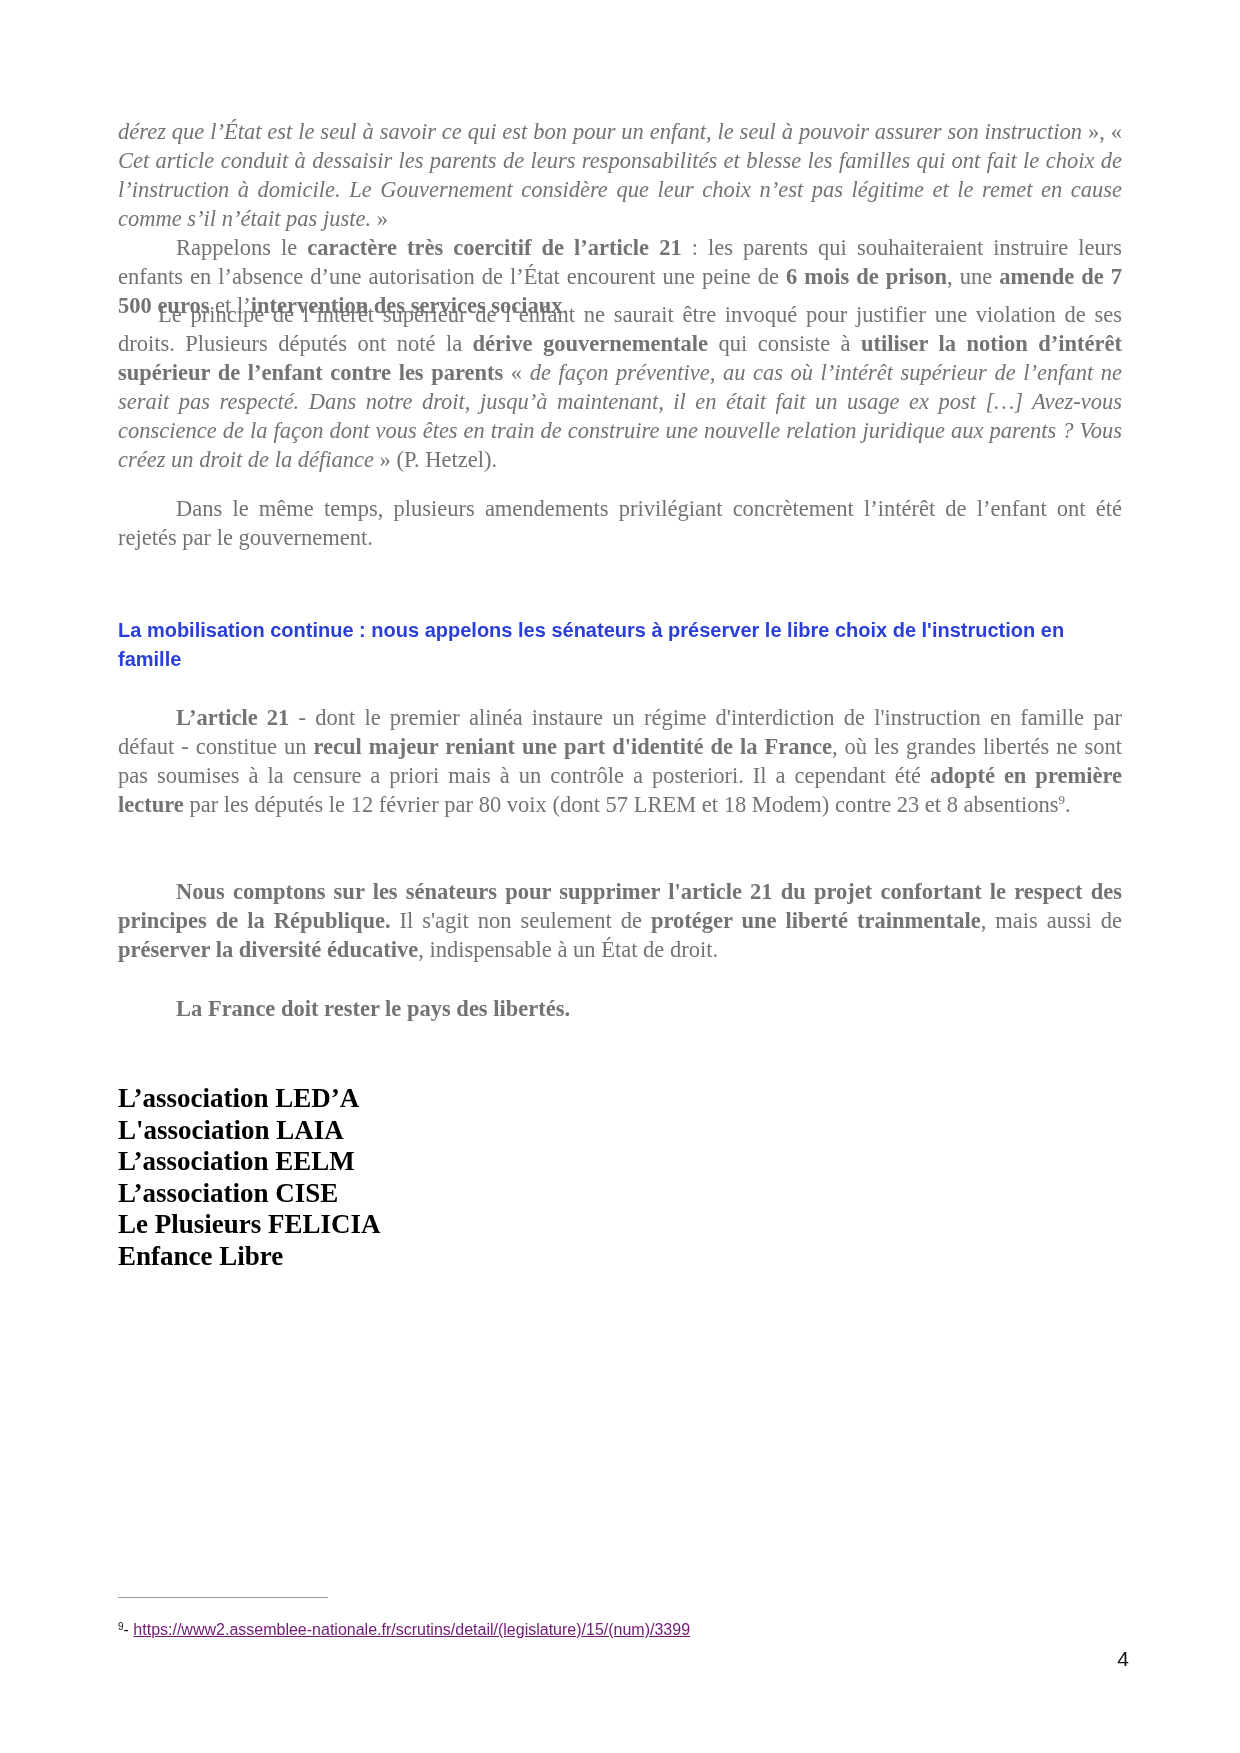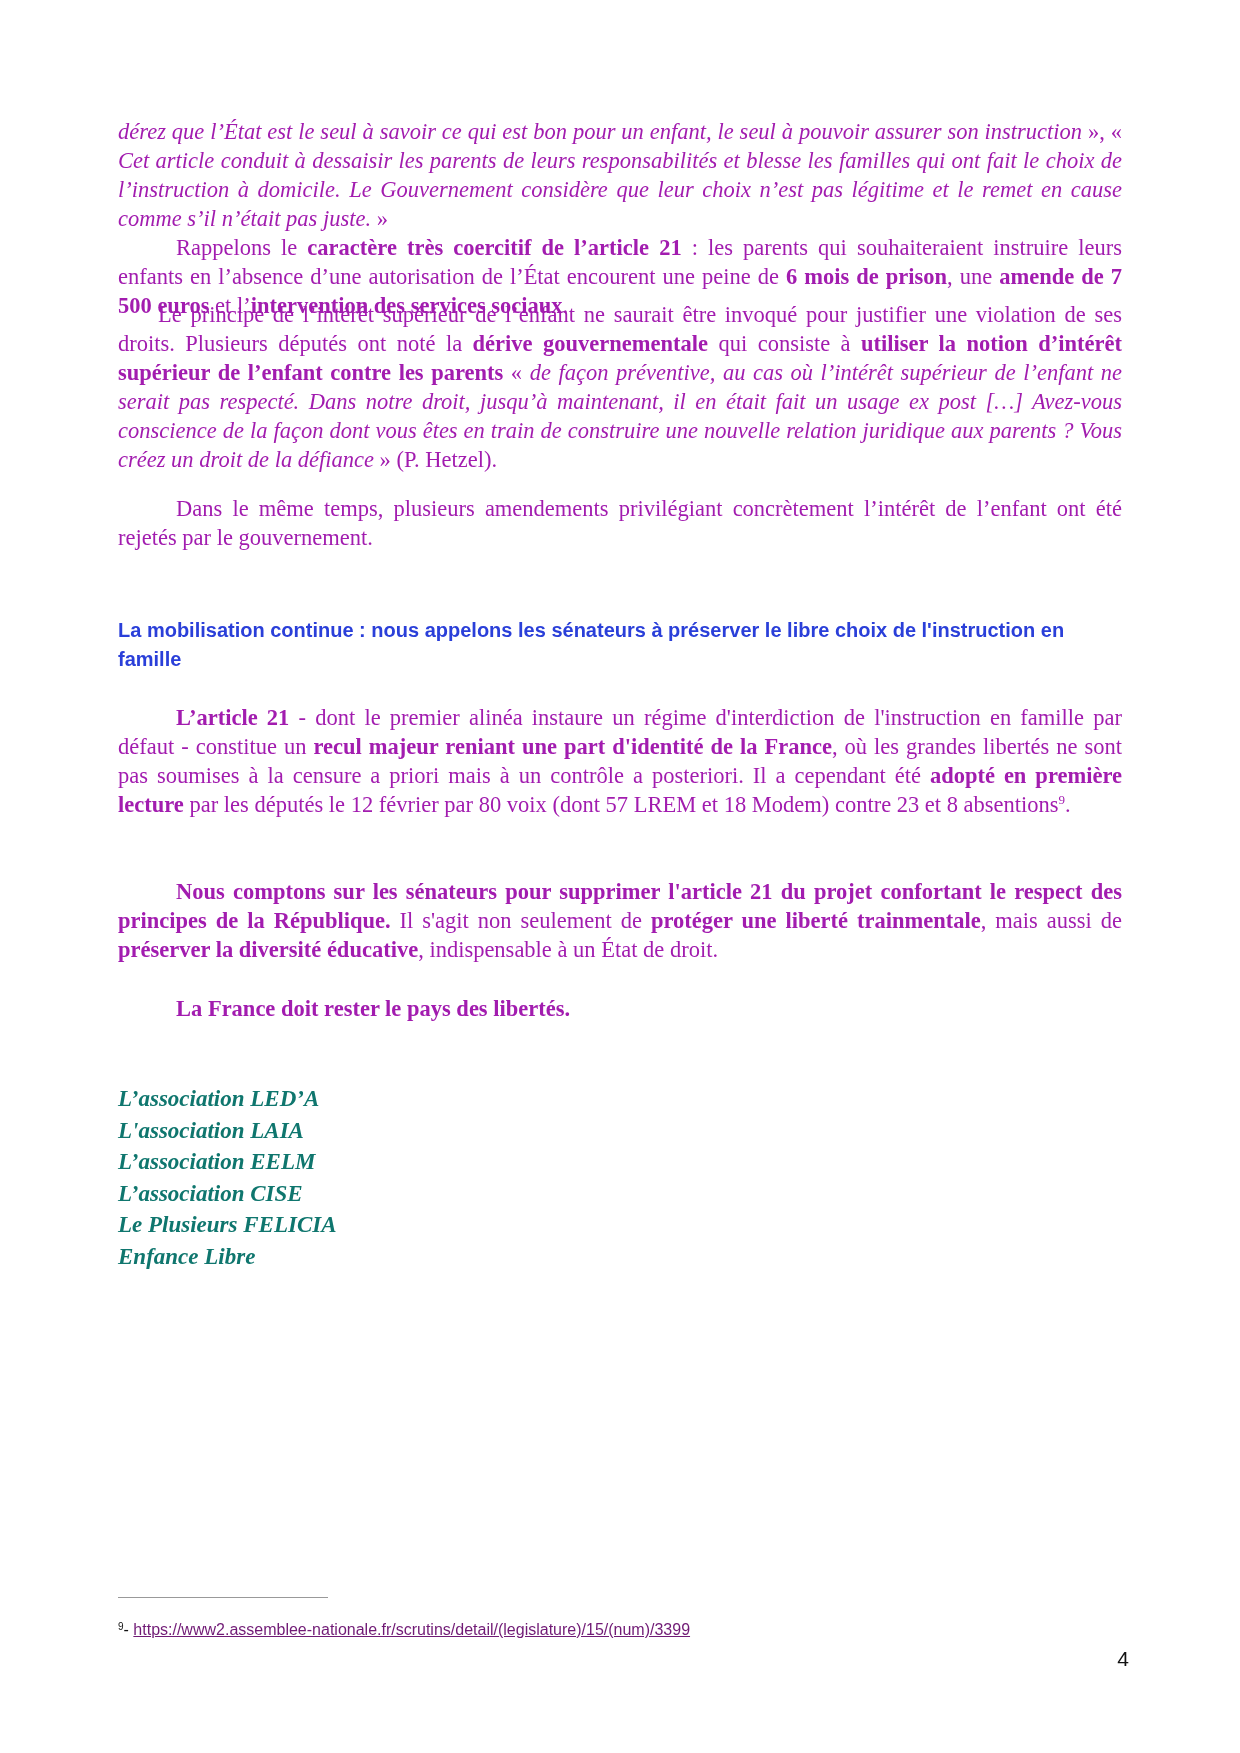--- a/index.html
+++ b/index.html
@@ -1,36 +1,36 @@
 <!DOCTYPE html>
 <html><head>
 <meta charset="utf-8">
 <style>
   html, body { margin: 0; padding: 0; background: #ffffff; }
   body { width: 1240px; height: 1753px; position: relative; overflow: hidden; }
   .page { position: absolute; left: 0; top: 0; width: 1240px; height: 1753px; background: #fff; }
   .text {
     position: absolute; left: 118px; width: 1004px;
     font-family: "Liberation Serif", serif; font-size: 22.5px; line-height: 29px;
-    color: #a21caf; text-align: justify; margin: 0;
+    color: #737373; text-align: justify; margin: 0;
   }
   .text p { margin: 0; }
   .indent { text-indent: 58px; }
   .indent2 { text-indent: 40px; }
   .it { font-style: italic; }
   .b { font-weight: bold; }
   .heading {
     position: absolute; left: 118px; top: 616px; width: 1010px;
     font-family: "Liberation Sans", sans-serif; font-weight: bold; font-size: 20px; line-height: 29px;
     color: #2a3fd9; margin: 0;
   }
   .signatures {
     position: absolute; left: 118px; top: 1083px;
-    font-family: "Liberation Serif", serif; font-style: italic; font-weight: bold;
-    font-size: 23px; line-height: 31.5px; color: #0f766e; margin: 0; padding: 0; list-style: none;
+    font-family: "Liberation Serif", serif; font-weight: bold;
+    font-size: 27px; line-height: 31.5px; color: #000000; margin: 0; padding: 0; list-style: none;
   }
   .fn-rule { position: absolute; left: 118px; top: 1597px; width: 210px; height: 1px; background: #999; }
   .footnote {
     position: absolute; left: 118px; top: 1621px;
     font-family: "Liberation Sans", sans-serif; font-size: 16px; color: #111;
   }
   .footnote sup { font-size: 10px; vertical-align: 5px; }
   .footnote a { color: #701a75; text-decoration: underline; }
   .page-number {
     position: absolute; right: 111px; top: 1647px;

